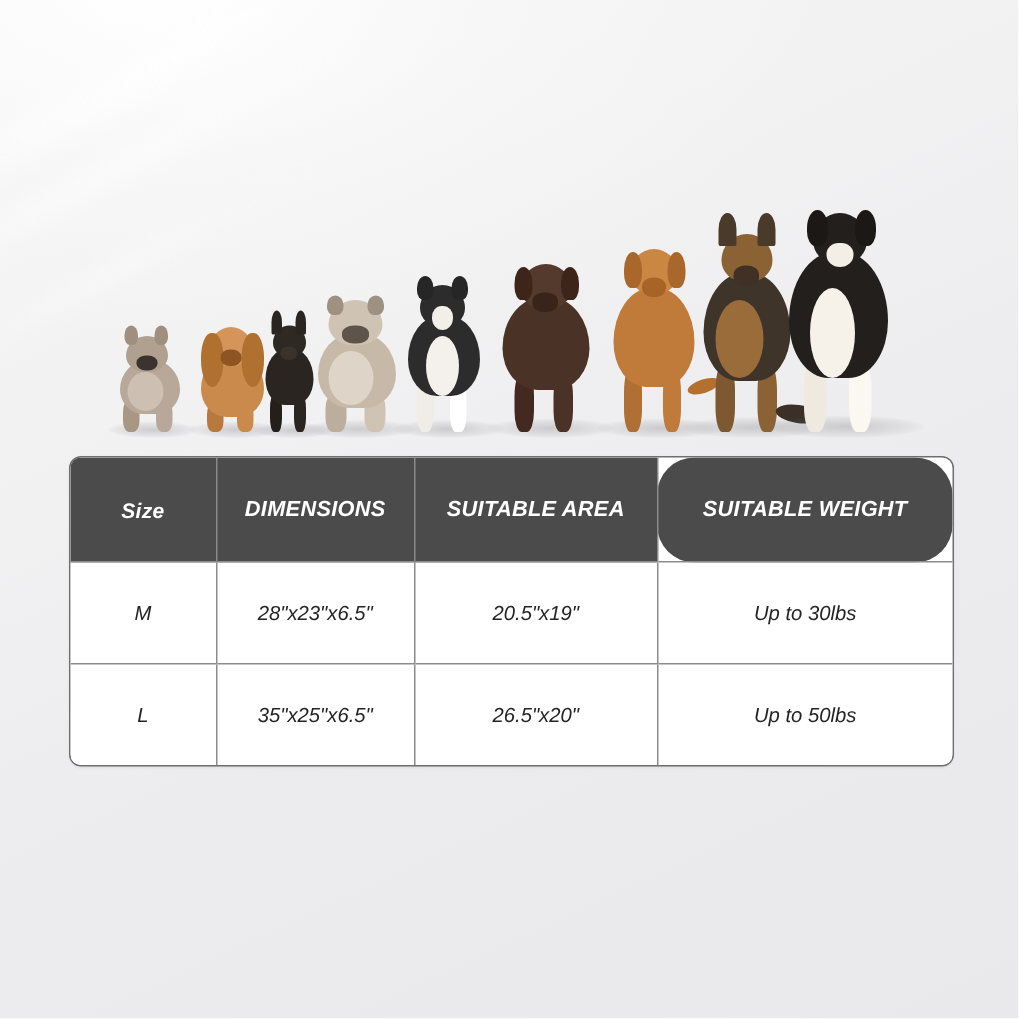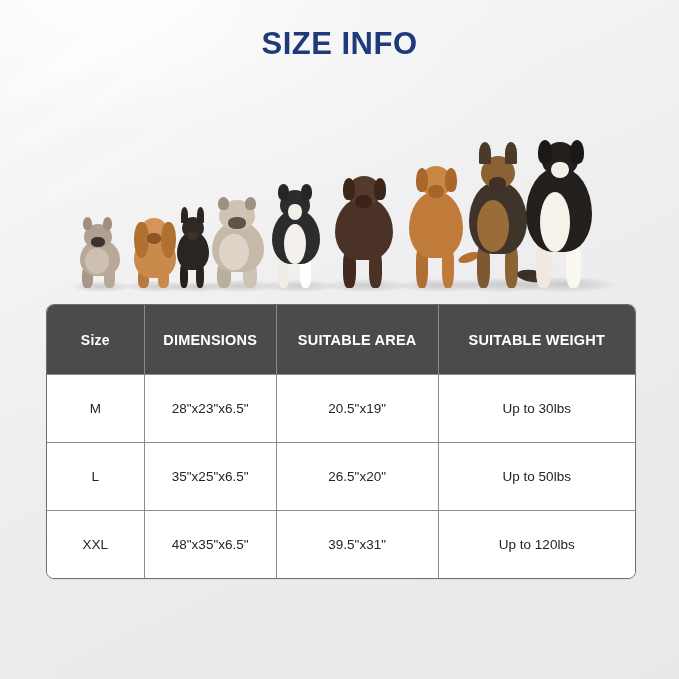--- a/index.html
+++ b/index.html
@@ -100,36 +100,37 @@
   .table-wrap {
     position: absolute;
     left: 46px;
     top: 304px;
     width: 588px;
     border: 1px solid #6f6f6f;
     border-radius: 8px;
     overflow: hidden;
     background: #ffffff;
     box-shadow: 0 1px 2px rgba(0,0,0,0.06);
+    font-style: italic;
   }
   table {
     width: 100%;
     border-collapse: collapse;
     table-layout: fixed;
   }
   thead th {
     background: #4b4b4b;
     color: #ffffff;
     font-size: 14.5px;
     font-weight: bold;
     height: 67px;
     border-right: 1px solid #8a8a8a;
     letter-spacing: 0.2px;
   }
-  thead th:last-child { border-right: none; }
+  thead th:last-child { border-right: none; border-radius: 25px; }
   thead th.size-col { font-size: 14px; }
 
   tbody td {
     height: 65px;
     text-align: center;
     font-size: 13.5px;
     color: #242424;
     border-right: 1px solid #8c8c8c;
     border-top: 1px solid #8c8c8c;
     background: #ffffff;
@@ -146,21 +147,20 @@
 <body>
 
 <div class="page">
 
   <div class="streak s1"></div>
   <div class="streak s2"></div>
   <div class="streak s3"></div>
   <div class="streak s4"></div>
 
   <div class="header">
-    <h1 class="title">SIZE INFO</h1>
   </div>
 
   <div class="dogs">
 
     <div class="dog" style="left:76px; width:52px; height:66px;">
       <div class="shadow" style="left:-4px; width:60px; height:11px;"></div>
       <div class="leg" style="left:6px; bottom:0; width:11px; height:22px; background:#a89785;"></div>
       <div class="leg" style="left:28px; bottom:0; width:11px; height:22px; background:#b8a89a;"></div>
       <div class="body" style="left:4px; bottom:12px; width:40px; height:36px; background:#b8a89a;"></div>
       <div class="chest" style="left:9px; bottom:14px; width:24px; height:26px; background:#cdbfb2;"></div>
@@ -288,23 +288,17 @@
           <td>28"x23"x6.5"</td>
           <td>20.5"x19"</td>
           <td>Up to 30lbs</td>
         </tr>
         <tr>
           <td>L</td>
           <td>35"x25"x6.5"</td>
           <td>26.5"x20"</td>
           <td>Up to 50lbs</td>
         </tr>
-        <tr>
-          <td>XXL</td>
-          <td>48"x35"x6.5"</td>
-          <td>39.5"x31"</td>
-          <td>Up to 120lbs</td>
-        </tr>
       </tbody>
     </table>
   </div>
 
 </div>
 
 </body></html>

